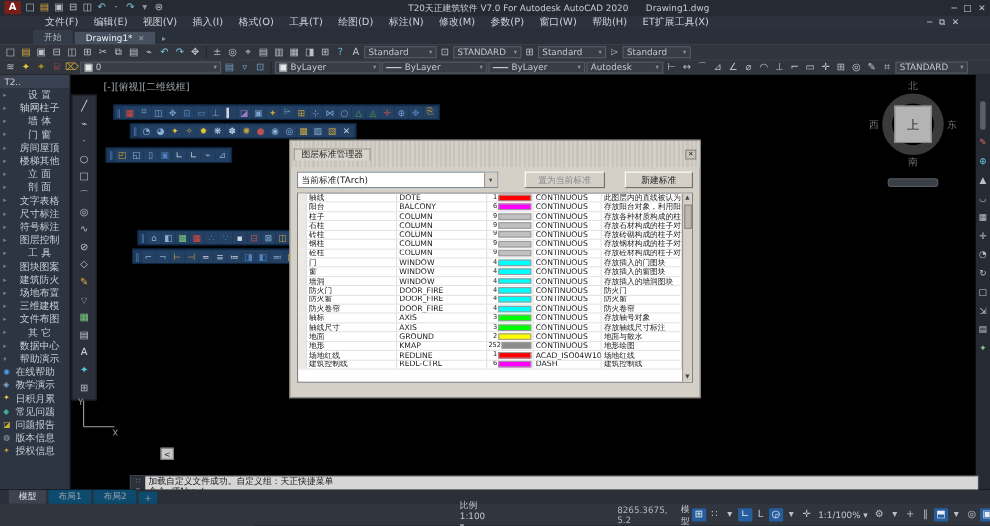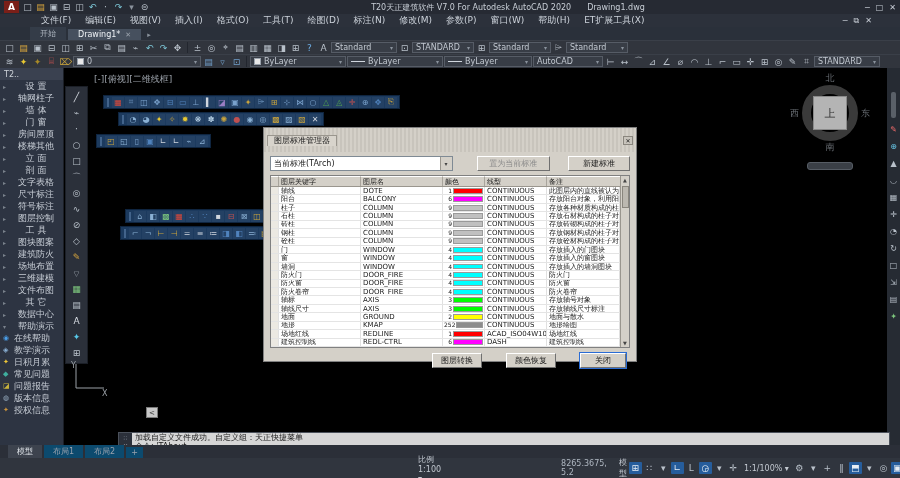--- a/index.html
+++ b/index.html
@@ -234,21 +234,21 @@
       <span class="lnsw"></span>
       <span>ByLayer</span>
       <span class="car">▾</span>
     </div>
   <div class="dd" style="width:88px">
       <span class="lnsw"></span>
       <span>ByLayer</span>
       <span class="car">▾</span>
     </div>
   <div class="dd" style="width:70px">
-      <span>AutoCAD</span>
+      <span>Autodesk</span>
       <span class="car">▾</span>
     </div>
   <div style="display:flex;gap:1px;color:#a8c4dc">
       <span class="ic">⊢</span>
       <span class="ic">↔</span>
       <span class="ic">⌒</span>
       <span class="ic">⊿</span>
       <span class="ic">∠</span>
       <span class="ic">⌀</span>
       <span class="ic">◠</span>
@@ -551,28 +551,20 @@
     </div>
     <div id="dlg-controls">
       <div class="combo">
         <span>当前标准(TArch)</span>
         <span class="car">▾</span>
       </div>
       <button class="wbtn dis" style="margin-left:24px;width:78px">置为当前标准</button>
       <button class="wbtn" style="margin-left:18px;width:66px">新建标准</button>
     </div>
     <div id="dlg-table">
-      <div id="thead">
-          <div class="th"></div>
-          <div class="th">图层关键字</div>
-          <div class="th">图层名</div>
-          <div class="th">颜色</div>
-          <div class="th">线型</div>
-          <div class="th">备注</div>
-        </div>
       <div id="tbody">
           <div class="tr">
             <div class="td sel"></div>
             <div class="td ">轴线</div>
             <div class="td ">DOTE</div>
             <div class="td color">
               <span class="num">1</span>
               <span class="band" style="background: rgb(255, 0, 0);"></span>
             </div>
             <div class="td ">CONTINUOUS</div>
@@ -775,25 +767,20 @@
             </div>
             <div class="td ">DASH</div>
             <div class="td ">建筑控制线</div>
           </div>
         </div>
       <div id="vscroll">
         <span class="ar">▲</span>
         <span class="thumb"></span>
         <span class="ar dn">▼</span>
       </div>
-    </div>
-    <div id="dlg-btns">
-      <button class="wbtn">图层转换</button>
-      <button class="wbtn">颜色恢复</button>
-      <button class="wbtn focus" style="width:46px">关闭</button>
     </div>
   </div>
 
   <div id="palette-collapse">&lt;</div>
   <div id="cmd">
     <div id="cmd-grip">
       <span>∷</span>
       <span>✕</span>
       <span>⚒</span>
     </div>

